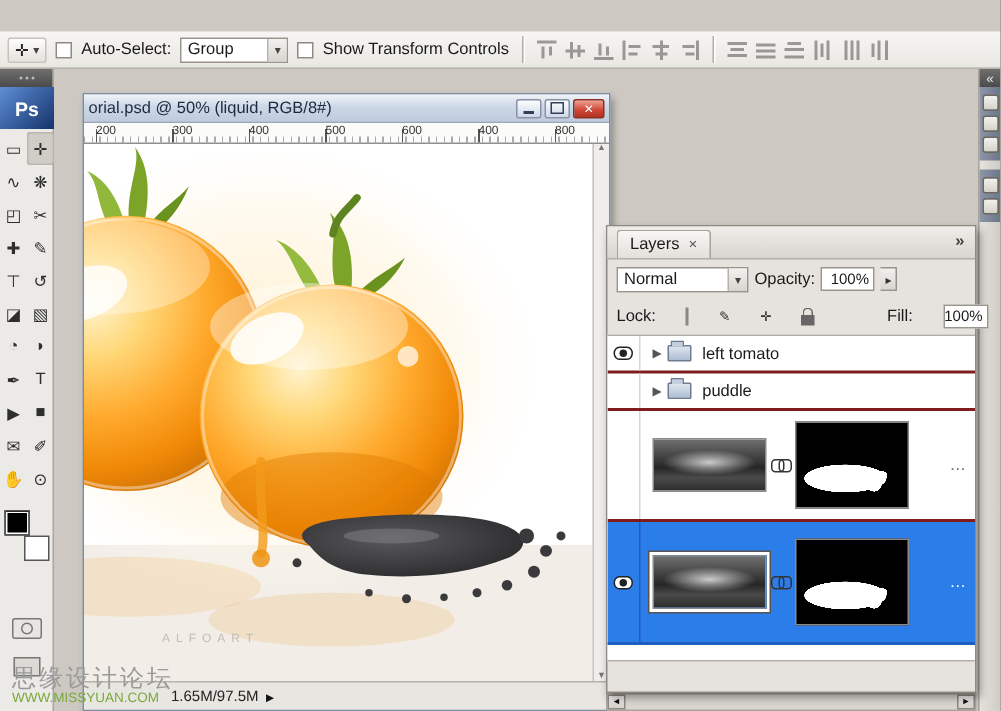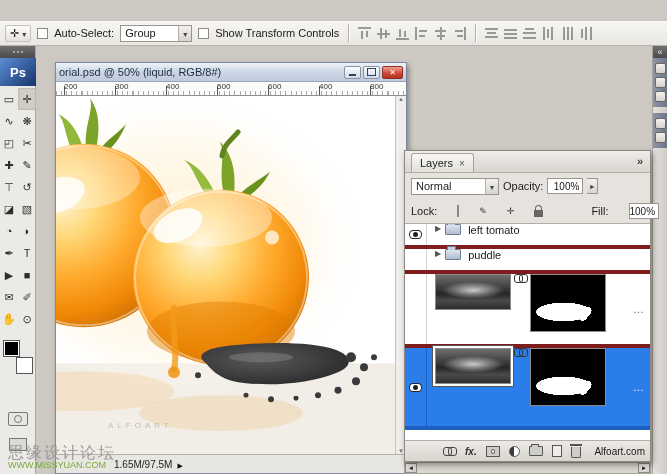--- a/index.html
+++ b/index.html
@@ -87,21 +87,21 @@
   .blend{min-width:88px}
   .valbox{width:36px;height:16px;background:#fff;border:1px solid #9a958c;display:flex;align-items:center;justify-content:flex-end;padding-right:3px;font-size:10px}
   .mini-arrow{width:11px;height:16px;border:1px solid #9a958c;border-left:none;background:linear-gradient(#f2f1ef,#d8d5cf);display:flex;align-items:center;justify-content:center}
   .mini-arrow::after{content:"▸";font-size:8px;color:#333}
   .lk{width:13px;height:13px;display:flex;align-items:center;justify-content:center;font-size:9px;color:#333}
   .lk-transp{width:12px;height:12px;border:1px solid #888;background:repeating-conic-gradient(#bdbdbd 0 25%,#fff 0 50%) 0 0/6px 6px}
   .lk-pix::after{content:"✎"} .lk-pos::after{content:"✛"}
   .lock-shape{position:relative;width:9px;height:7px;background:#666;margin-top:5px}
   .lock-shape::before{content:"";position:absolute;top:-5px;left:1px;width:5px;height:5px;border:1.5px solid #666;border-bottom:none;border-radius:4px 4px 0 0}
   .lp-list{position:absolute;top:72px;left:0;right:0;bottom:20px;background:#fff;border-top:1px solid #b2ada5;border-bottom:1px solid #b2ada5;overflow:hidden}
-  .lrow{display:flex;align-items:flex-start;border-bottom:4px solid #7f1d1d;position:relative}
+  .lrow{display:flex;align-items:center;border-bottom:2px solid #7f1d1d;position:relative}
   .h25{height:25px}.h74{height:74px}.h82{height:82px}
   .lrow .eyebox{width:22px;align-self:stretch;border-right:1px solid #d8d6d2;display:flex;align-items:center;justify-content:center;flex:none}
   .eye{display:inline-block;width:13px;height:9px;border:1px solid #222;border-radius:60%/100%;position:relative;background:#fff}
   .eye::after{content:"";position:absolute;left:3px;top:1px;width:5px;height:5px;background:#222;border-radius:50%}
   .tri{margin:0 4px 0 8px;color:#555;font-size:8px}
   .tri::after{content:"▶"}
   .folder{width:16px;height:11px;background:linear-gradient(#dfe5ee,#aebdd3);border:1px solid #6e7c92;border-radius:1px;position:relative;flex:none}
   .folder::before{content:"";position:absolute;top:-4px;left:1px;width:7px;height:3px;background:#c3cede;border:1px solid #6e7c92;border-bottom:none;border-radius:1px 1px 0 0}
   .lname{margin-left:7px}
   .lthumb{width:76px;height:36px;margin-left:8px;border:1px solid #8a8a8a;flex:none;
@@ -383,30 +383,20 @@
         <div class="eyebox">
             <span class="eye"></span>
           </div>
         <span class="lthumb sel"></span>
         <span class="chain"></span>
         <span class="lmask"></span>
         <span class="more">…</span>
       </div>
     </div>
 
-    <div class="lp-footer">
-      <span class="f-chain"></span>
-      <span class="f-fx">fx.</span>
-      <span class="f-mask"></span>
-      <span class="f-adj"></span>
-      <span class="f-folder"></span>
-      <span class="f-page"></span>
-      <span class="f-trash"></span>
-      <span class="site">Alfoart.com</span>
-    </div>
   </div>
 
   <div class="hscroll">
     <span class="hs-btn left"></span>
     <span class="hs-btn right"></span>
   </div>
 
   <div class="site-watermark">
     <div class="l1">思缘设计论坛</div>
     <div class="l2">WWW.MISSYUAN.COM</div>

